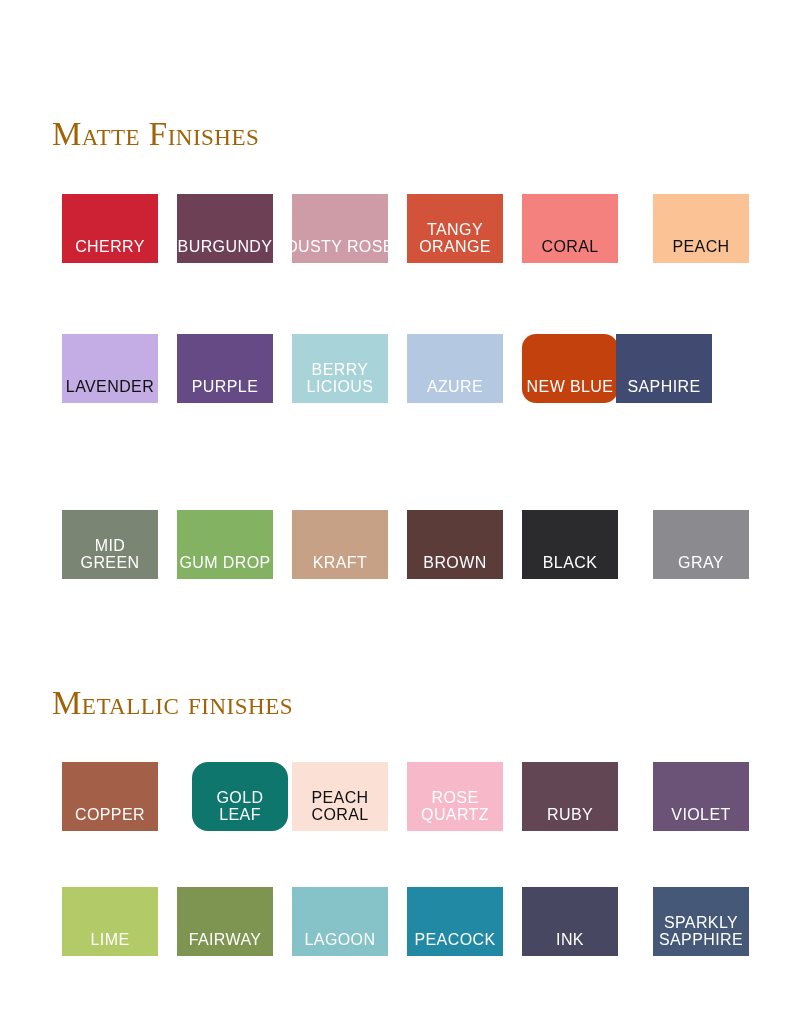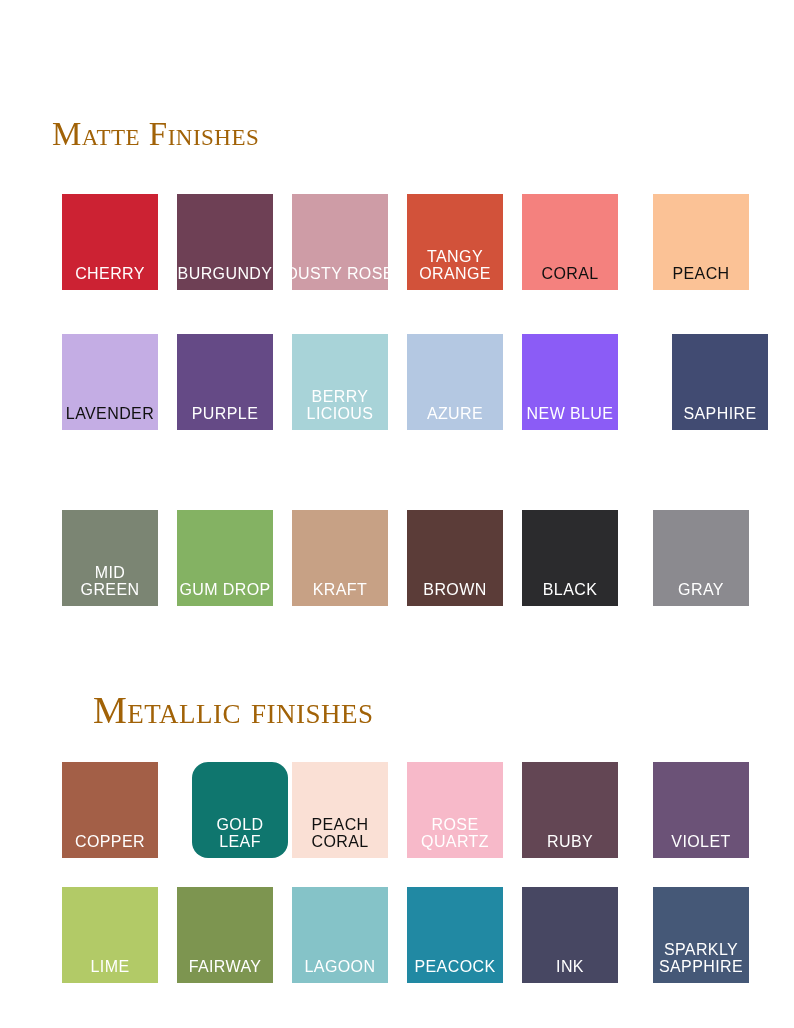--- a/index.html
+++ b/index.html
@@ -32,34 +32,33 @@
     white-space: nowrap;
   }
   .section-title.matte {
     left: 52px;
     top: 94px;
     font-size: 33px;
   }
   .section-title.metallic {
     left: 52px;
     top: 663px;
-    font-size: 38px;
-    margin-left: 41px;
+    font-size: 33px;
   }
 
   .swatch-grid {
     position: absolute;
     left: 0;
     width: 794px;
   }
 
   .swatch {
     position: absolute;
     width: 96px;
-    height: 96px;
+    height: 69px;
     box-sizing: border-box;
   }
 
   .swatch-label {
     position: absolute;
     left: -9px;
     right: -9px;
     bottom: 8px;
     text-align: center;
     font-family: "Liberation Sans", sans-serif;
@@ -105,24 +104,24 @@
       <div class="swatch" style="left: 177px; top: 334px; background: rgb(101, 74, 134);">
         <span class="swatch-label light">PURPLE</span>
       </div>
       <div class="swatch" style="left: 292px; top: 334px; background: rgb(168, 211, 216);">
         <span class="swatch-label light">BERRY
 LICIOUS</span>
       </div>
       <div class="swatch" style="left: 407px; top: 334px; background: rgb(180, 200, 226);">
         <span class="swatch-label light">AZURE</span>
       </div>
-      <div class="swatch" style="left: 522px; top: 334px; background: #8b5cf6;">
+      <div class="swatch" style="left: 522px; top: 334px; background: #c2410c; border-radius: 14px;">
         <span class="swatch-label light">NEW BLUE</span>
       </div>
-      <div class="swatch" style="left: 672px; top: 334px; background: rgb(65, 75, 114);">
+      <div class="swatch" style="left: 616px; top: 334px; background: rgb(65, 75, 114);">
         <span class="swatch-label light">SAPHIRE</span>
       </div>
       <div class="swatch" style="left: 62px; top: 510px; background: rgb(123, 133, 115);">
         <span class="swatch-label light">MID
 GREEN</span>
       </div>
       <div class="swatch" style="left: 177px; top: 510px; background: rgb(132, 178, 99);">
         <span class="swatch-label light">GUM DROP</span>
       </div>
       <div class="swatch" style="left: 292px; top: 510px; background: rgb(199, 161, 133);">

